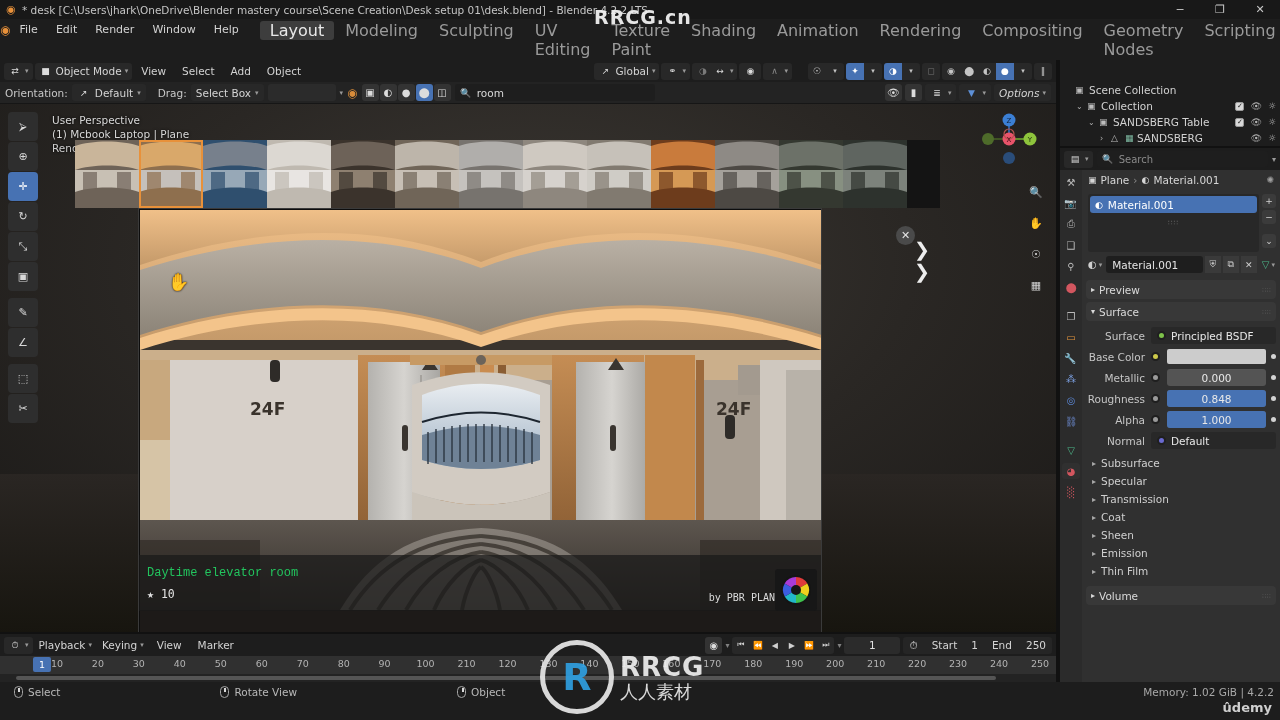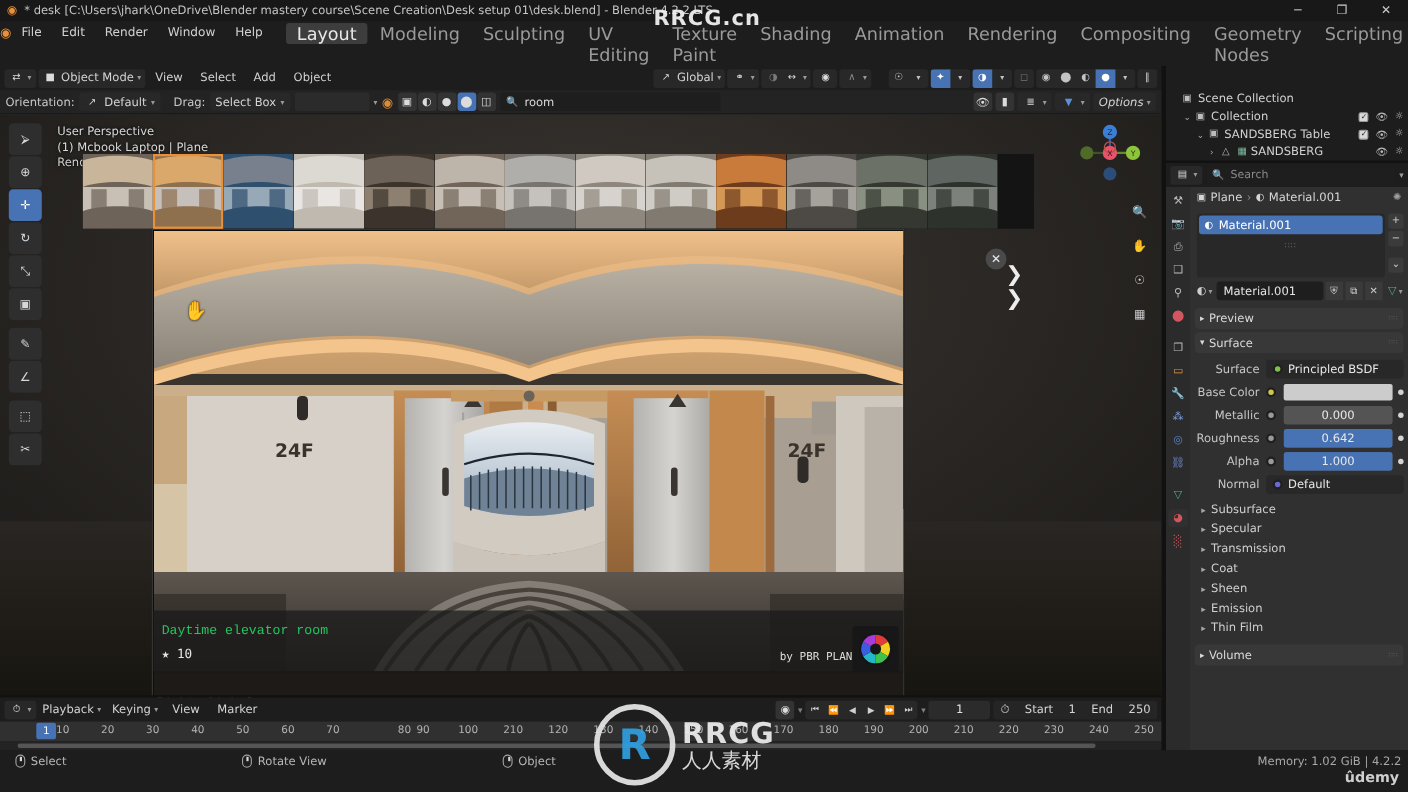--- a/index.html
+++ b/index.html
@@ -723,21 +723,21 @@
       </div>
     </div>
     <div class="tl-ruler" id="tl-ruler">
         <span class="tick" style="left: 56.96px;">10</span>
         <span class="tick" style="left: 97.92px;">20</span>
         <span class="tick" style="left: 138.88px;">30</span>
         <span class="tick" style="left: 179.84px;">40</span>
         <span class="tick" style="left: 220.8px;">50</span>
         <span class="tick" style="left: 261.76px;">60</span>
         <span class="tick" style="left: 302.72px;">70</span>
-        <span class="tick" style="left: 343.68px; margin-left: 24px;">80</span>
+        <span class="tick" style="left: 343.68px;">80</span>
         <span class="tick" style="left: 384.64px;">90</span>
         <span class="tick" style="left: 425.6px;">100</span>
         <span class="tick" style="left: 466.56px;">210</span>
         <span class="tick" style="left: 507.52px;">120</span>
         <span class="tick" style="left: 548.48px;">130</span>
         <span class="tick" style="left: 589.44px;">140</span>
         <span class="tick" style="left: 630.4px;">150</span>
         <span class="tick" style="left: 671.36px;">160</span>
         <span class="tick" style="left: 712.32px;">170</span>
         <span class="tick" style="left: 753.28px;">180</span>
@@ -906,21 +906,21 @@
                 <div class="fill" style="width:0%"></div>
                 <span class="val">0.000</span>
               </div>
               <span class="pdot-r"></span>
             </div>
             <div class="prow">
               <span class="plabel">Roughness</span>
               <span class="pdot" style="background:#9a9a9a;margin-right:4px"></span>
               <div class="pfield">
                 <div class="fill" style="width:100%"></div>
-                <span class="val">0.642</span>
+                <span class="val">0.848</span>
               </div>
               <span class="pdot-r"></span>
             </div>
             <div class="prow">
               <span class="plabel">Alpha</span>
               <span class="pdot" style="background:#9a9a9a;margin-right:4px"></span>
               <div class="pfield">
                 <div class="fill" style="width:100%"></div>
                 <span class="val">1.000</span>
               </div>

